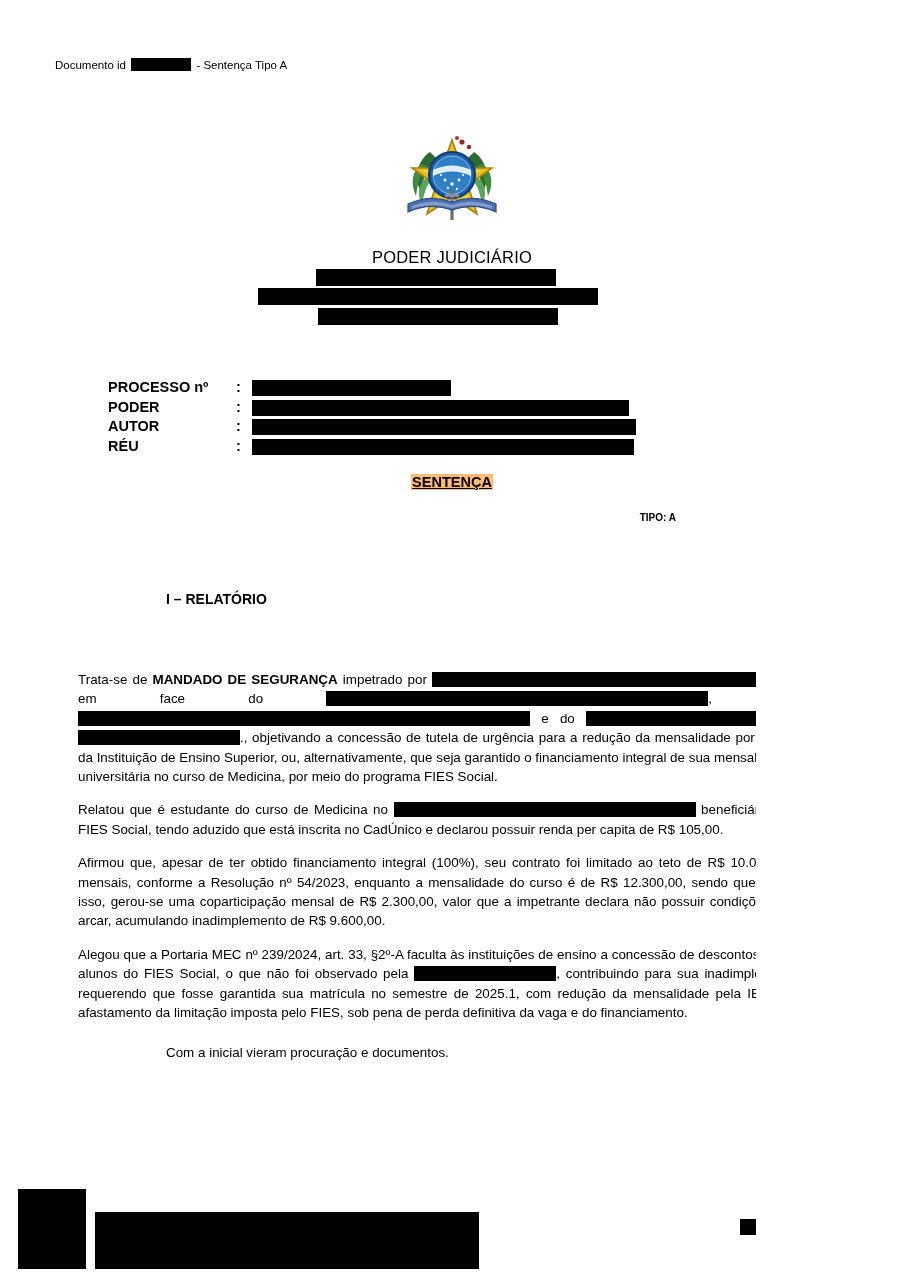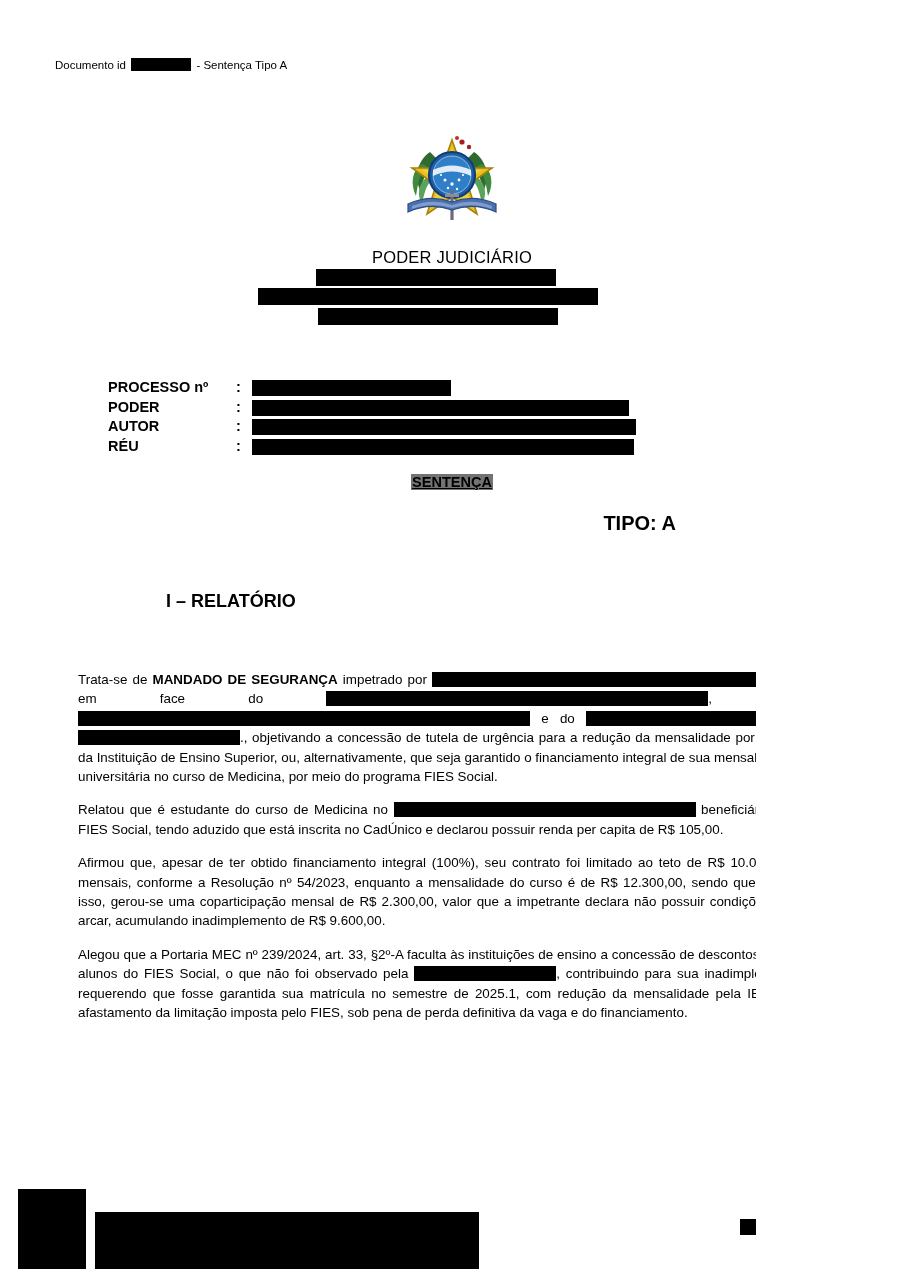--- a/index.html
+++ b/index.html
@@ -100,38 +100,38 @@
     position: absolute;
     left: 0;
     top: 473px;
     width: 904px;
     text-align: center;
   }
   .sentenca span {
     font-size: 14.5px;
     font-weight: bold;
     text-decoration: underline;
-    background: #737373;
+    background: #fdba74;
     padding: 0 1px;
   }
 
   .tipo {
     position: absolute;
     right: 80px;
     top: 512px;
-    font-size: 20px;
+    font-size: 10px;
     font-weight: bold;
   }
 
   
   .section-title {
     position: absolute;
     left: 166px;
     top: 591px;
-    font-size: 18px;
+    font-size: 14px;
     font-weight: bold;
   }
 
   .body-text {
     position: absolute;
     left: 78px;
     top: 630px;
     width: 712px;
     font-size: 13.4px;
     line-height: 19.4px;
@@ -269,20 +269,21 @@
   <div class="body-text">
 
     <p><span>Trata-se de </span><b>MANDADO DE SEGURANÇA</b><span> impetrado por </span><span class="redact" style="width:152px"></span><span class="redact" style="width:206px"></span><span> em face do </span><span class="redact" style="width:382px"></span><span>, da </span><span class="redact" style="width:452px"></span><span> e do </span><span class="redact" style="width:204px"></span><span class="redact" style="width:162px"></span><span>., objetivando a concessão de tutela de urgência para a redução da mensalidade por parte da Instituição de Ensino Superior, ou, alternativamente, que seja garantido o financiamento integral de sua mensalidade universitária no curso de Medicina, por meio do programa FIES Social.</span></p>
 
     <p><span>Relatou que é estudante do curso de Medicina no </span><span class="redact" style="width:230px"></span><span class="redact" style="width:72px"></span><span> beneficiária do FIES Social, tendo aduzido que está inscrita no CadÚnico e declarou possuir renda per capita de R$ 105,00.</span></p>
 
     <p>Afirmou que, apesar de ter obtido financiamento integral (100%), seu contrato foi limitado ao teto de R$ 10.000,00 mensais, conforme a Resolução nº 54/2023, enquanto a mensalidade do curso é de R$ 12.300,00, sendo que, com isso, gerou-se uma coparticipação mensal de R$ 2.300,00, valor que a impetrante declara não possuir condições de arcar, acumulando inadimplemento de R$ 9.600,00.</p>
 
     <p><span>Alegou que a Portaria MEC nº 239/2024, art. 33, §2º-A faculta às instituições de ensino a concessão de descontos para alunos do FIES Social, o que não foi observado pela </span><span class="redact" style="width:142px"></span><span>, contribuindo para sua inadimplência, requerendo que fosse garantida sua matrícula no semestre de 2025.1, com redução da mensalidade pela IES ou afastamento da limitação imposta pelo FIES, sob pena de perda definitiva da vaga e do financiamento.</span></p>
 
+    <p class="p-closing">Com a inicial vieram procuração e documentos.</p>
 
   </div>
 
   <div class="redact-abs foot-bar-1"></div>
   <div class="redact-abs foot-bar-2"></div>
   <div class="redact-abs foot-bar-3"></div>
   <div class="foot-page">- Pág. 1</div>
 
 </div>
 

